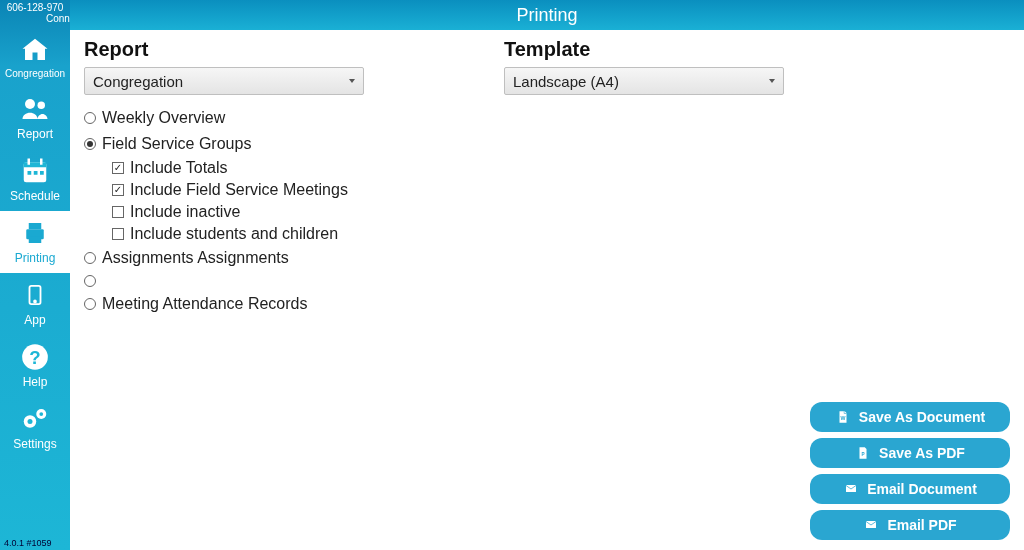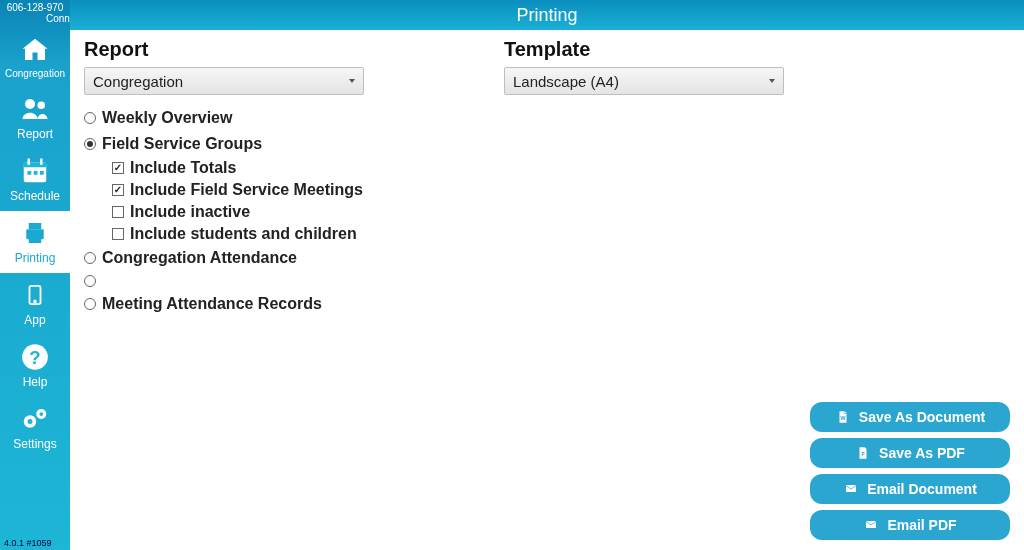--- a/index.html
+++ b/index.html
@@ -75,21 +75,21 @@
     cursor: pointer;
     color: #222;
   }
   .dropdown .chev {
     width: 0; height: 0;
     border-left: 3px solid transparent;
     border-right: 3px solid transparent;
     border-top: 4px solid #555;
   }
   .options { margin-top: 10px; font-size: 16px; color: #222; }
-  .opt-row { display: flex; align-items: center; gap: 6px; padding: 4px 0; cursor: pointer; font-weight: bold; }
+  .opt-row { display: flex; align-items: center; gap: 6px; padding: 4px 0; cursor: pointer; }
   .sub-opts { padding-left: 28px; }
   .sub-opts .opt-row { padding: 2px 0; gap: 6px; }
   .radio, .check {
     width: 12px; height: 12px; border: 1px solid #666; display: inline-flex;
     align-items: center; justify-content: center; background: #fff;
   }
   .radio { border-radius: 50%; }
   .radio.sel::after { content: ""; width: 6px; height: 6px; background: #333; border-radius: 50%; }
   .check.sel { background: #fff; }
   .check.sel::after { content: "✓"; font-size: 10px; color: #222; line-height: 10px; }
@@ -245,21 +245,21 @@
             <span>Include inactive</span>
           </div>
           <div class="opt-row">
             <span class="check"></span>
             <span>Include students and children</span>
           </div>
         </div>
 
         <div class="opt-row">
           <span class="radio"></span>
-          <span>Congregation Attendance</span>
+          <span>Assignments Assignments</span>
         </div>
         <div class="opt-row">
           <span class="radio"></span>
         </div>
         <div class="opt-row">
           <span class="radio"></span>
           <span>Meeting Attendance Records</span>
         </div>
       </div>
     </div>

